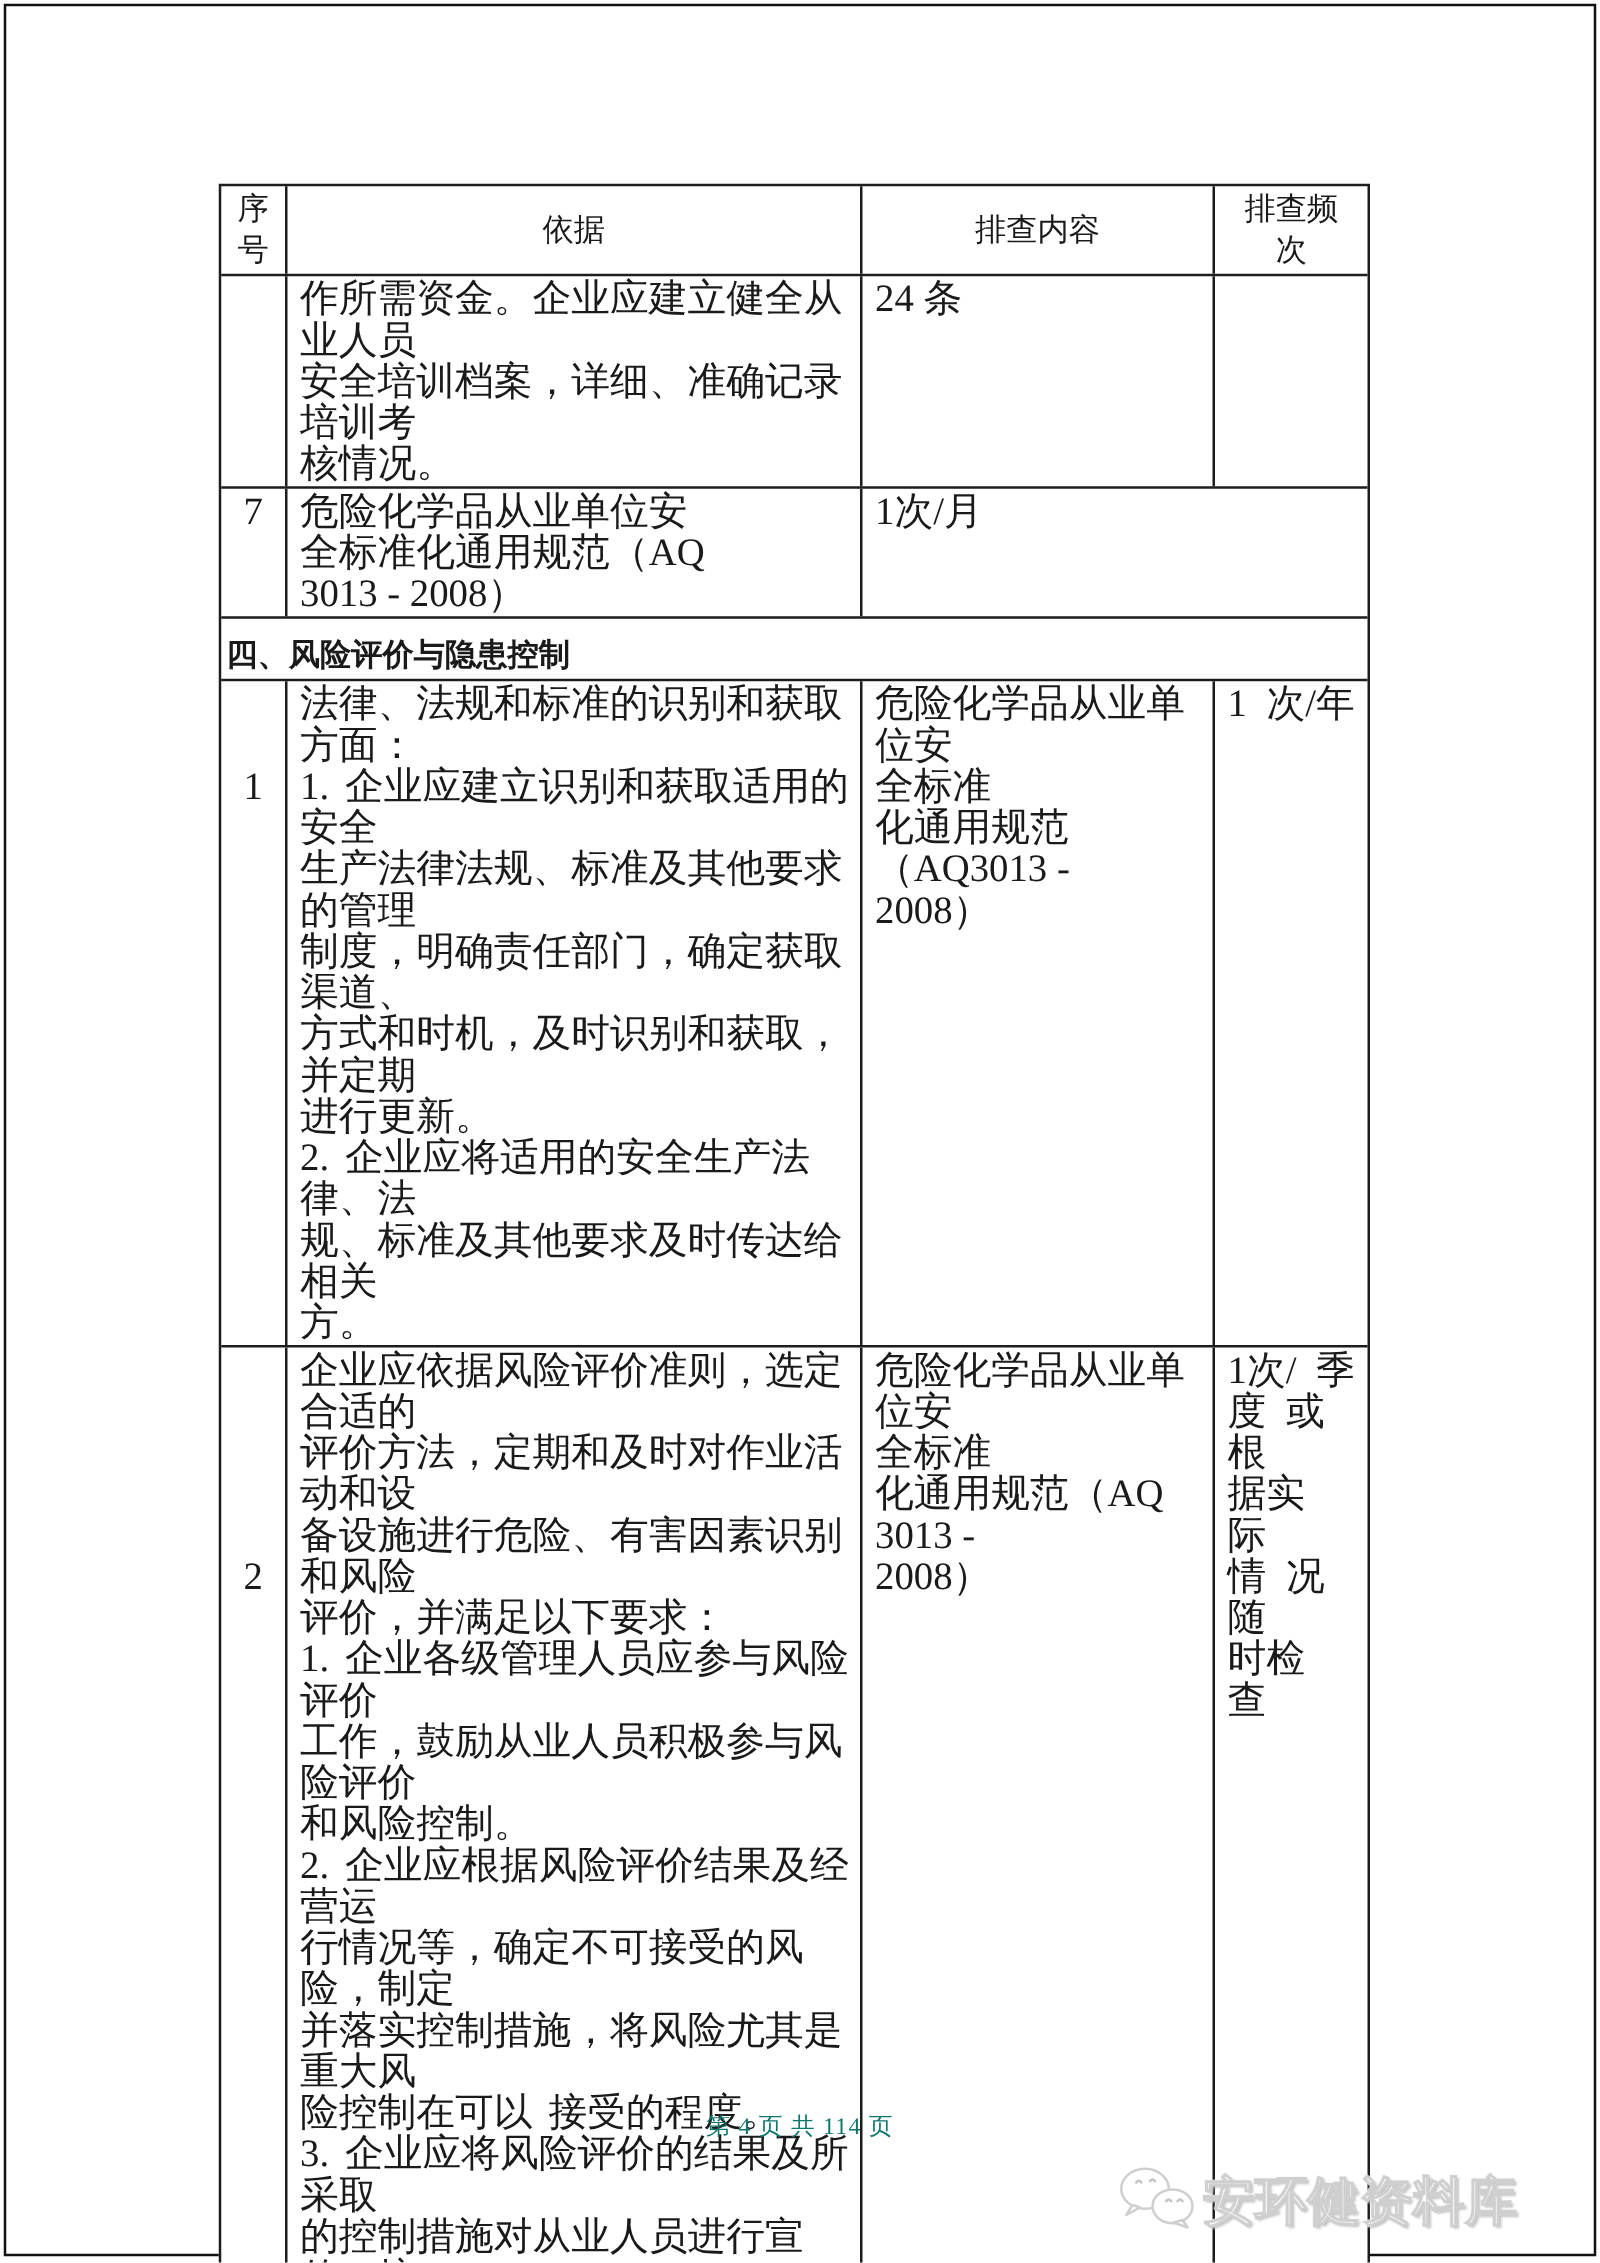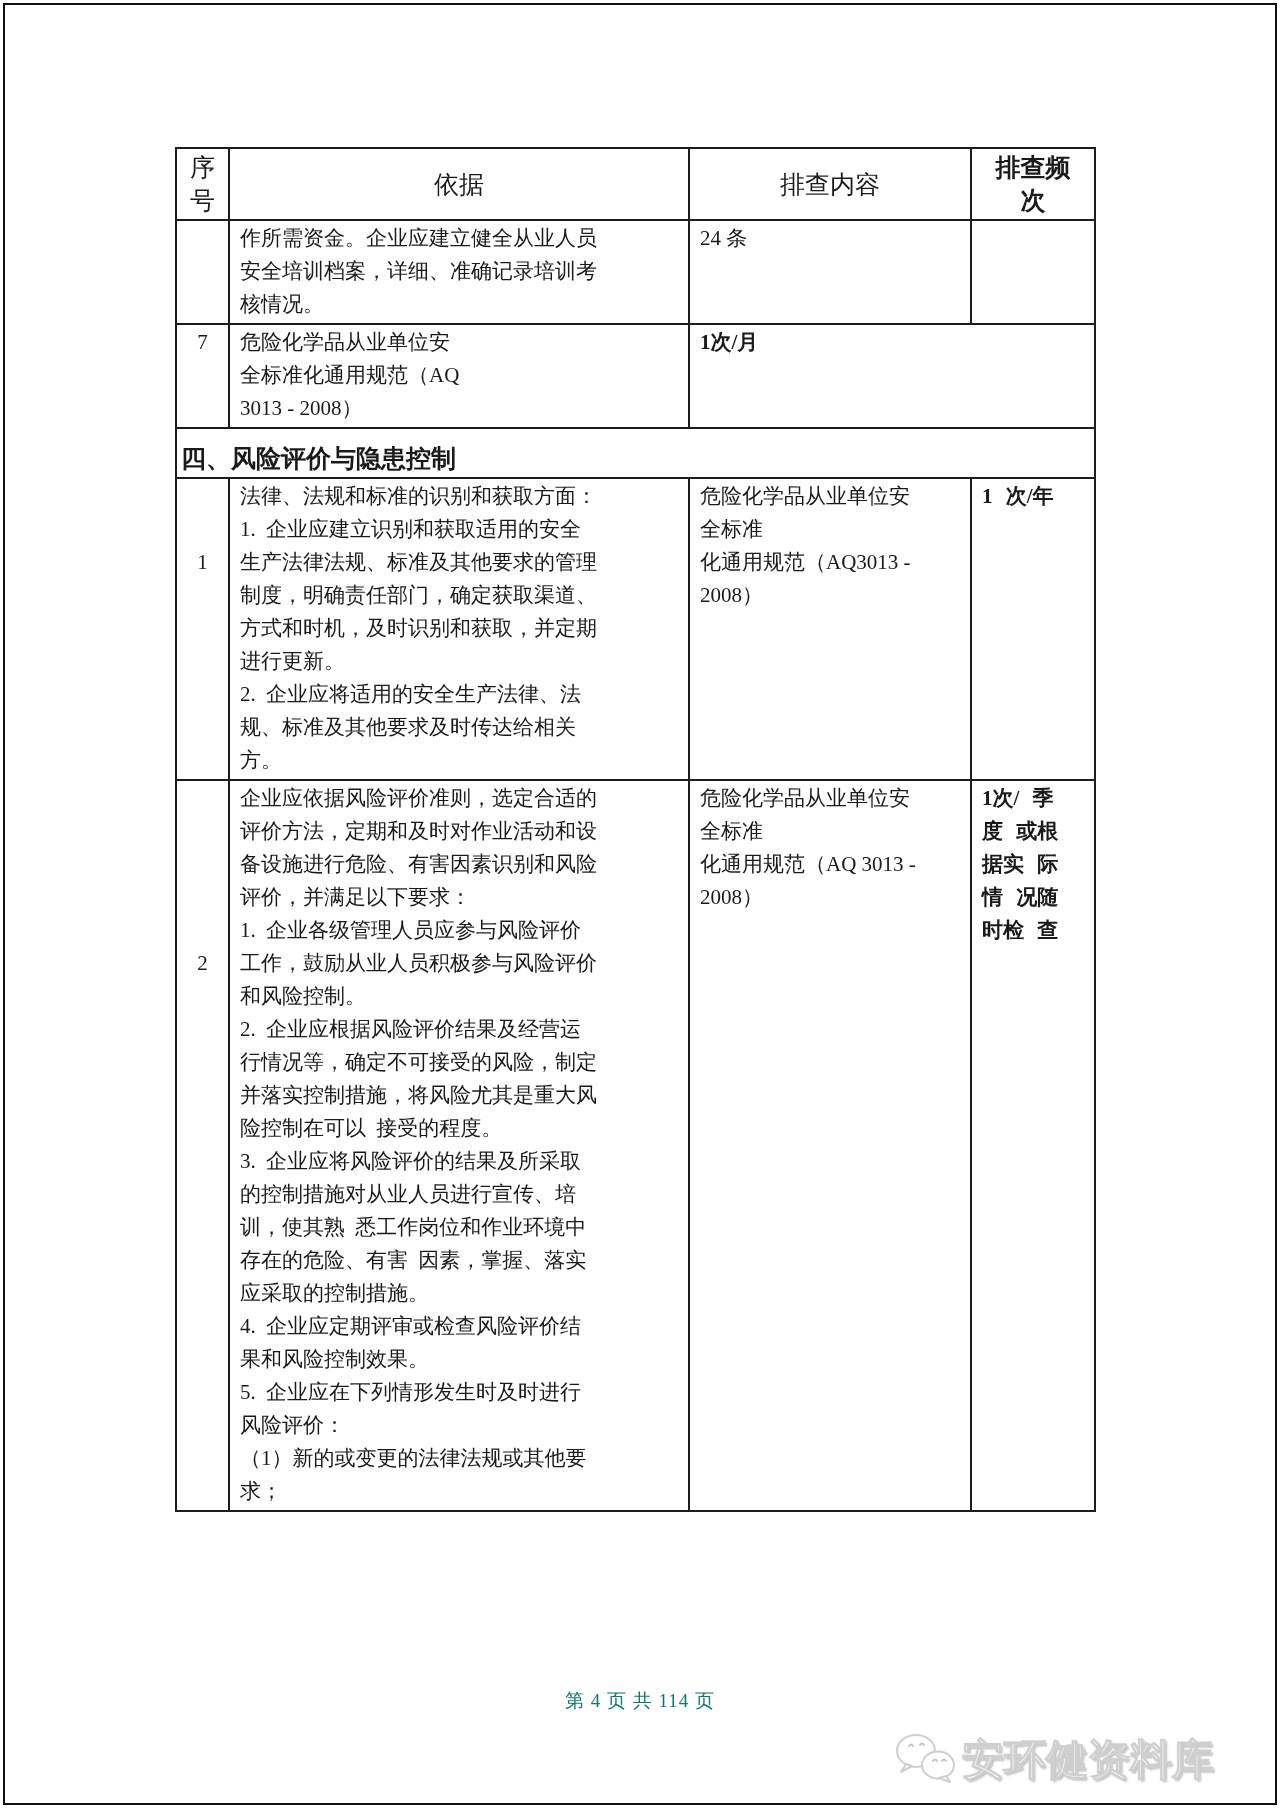--- a/index.html
+++ b/index.html
@@ -17,24 +17,24 @@
     position:absolute;left:175px;top:147px;width:921px;
     border:2px solid #1d1d1d;box-sizing:border-box;background:#fff;
   }
   .trow{
     display:grid;grid-template-columns:53px 460px 282px 1fr;
     border-bottom:2px solid #1d1d1d;
   }
   .trow:last-child{border-bottom:none;}
   .cell{
     border-right:2px solid #1d1d1d;box-sizing:border-box;
-    font-size:21px;line-height:33px;white-space:pre-line;
+    font-size:31px;line-height:33px;white-space:pre-line;
     padding:1px 4px 2px 10px;
   }
-  .cell:last-child{border-right:none;font-weight:bold;}
+  .cell:last-child{border-right:none;}
   .sn-cell{text-align:center;padding:1px 2px 2px 2px;}
   .content-cell{word-spacing:5px;}
   .freq-cell{word-spacing:8px;border-radius:24px;}
   
   .hrow .cell{
     display:flex;align-items:center;justify-content:center;
     text-align:center;padding:2px;font-size:25px;line-height:33px;
   }
   
   .section-cell{

